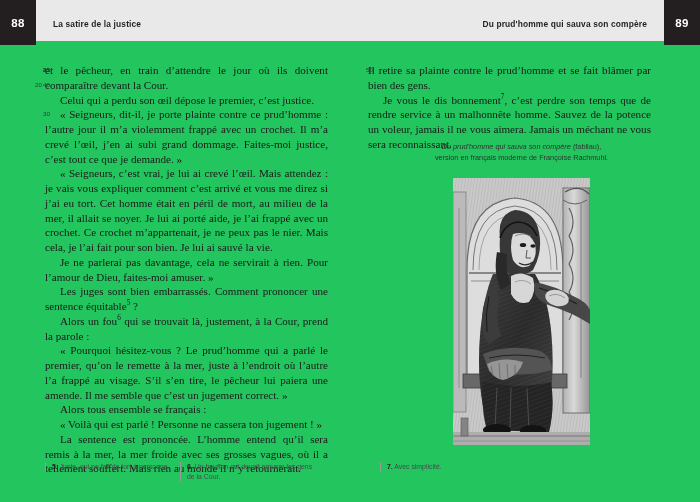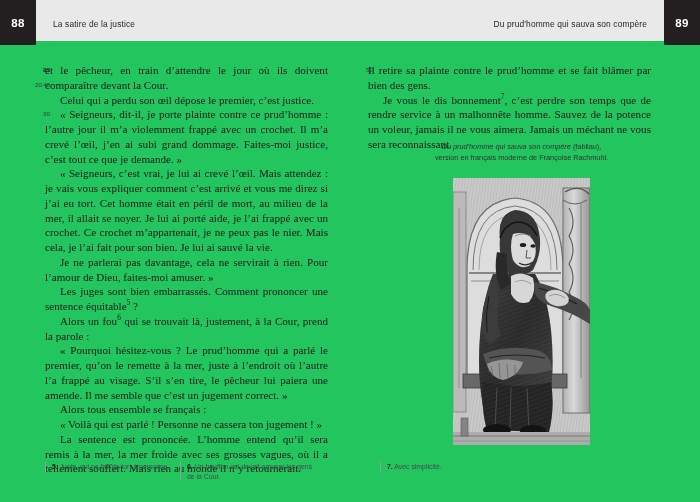--- a/index.html
+++ b/index.html
@@ -41,21 +41,21 @@
     letter-spacing: 0.4px;
   }
   .folio-left  { left: 0; }
   .folio-right { right: 0; }
 
   .running-head {
     position: absolute;
     top: 19px;
     font-family: "Liberation Sans", sans-serif;
     font-size: 8.4px;
-    font-weight: normal;
+    font-weight: bold;
     color: #231f20;
     letter-spacing: 0.15px;
     white-space: nowrap;
   }
   .rh-left  { left: 53px; }
   .rh-right { right: 53px; }
 
   
   .col {
     position: absolute;

